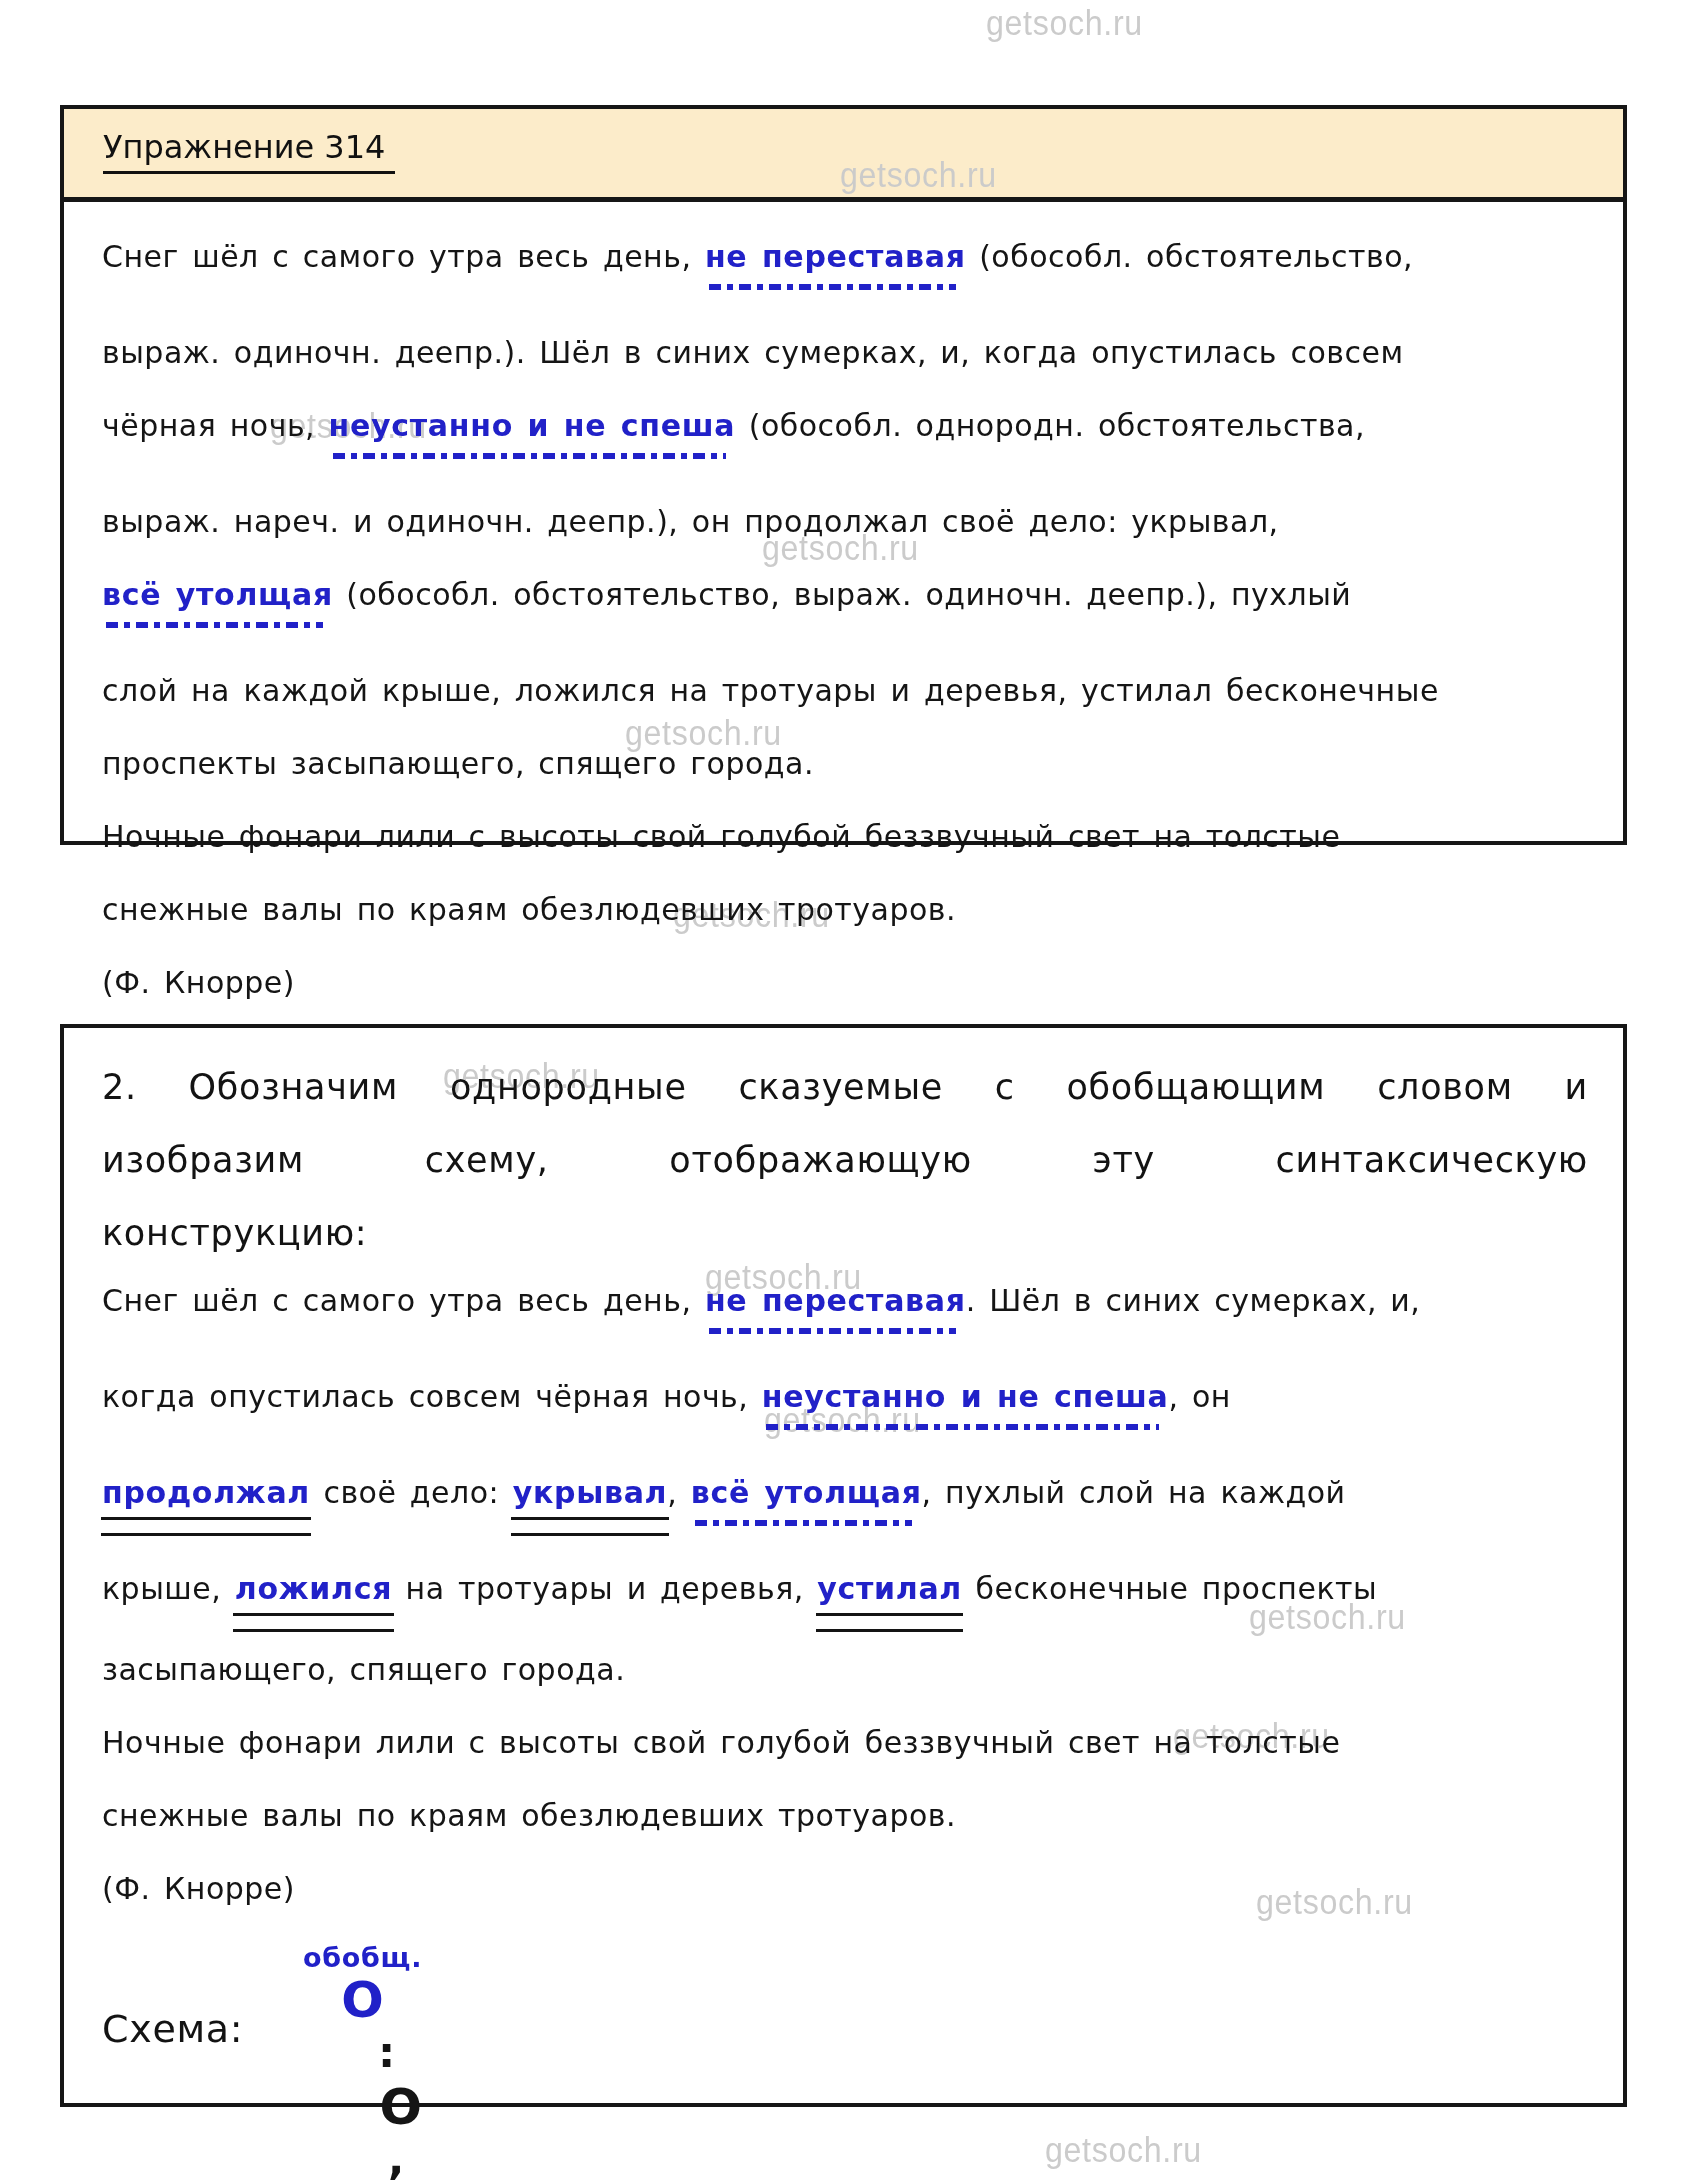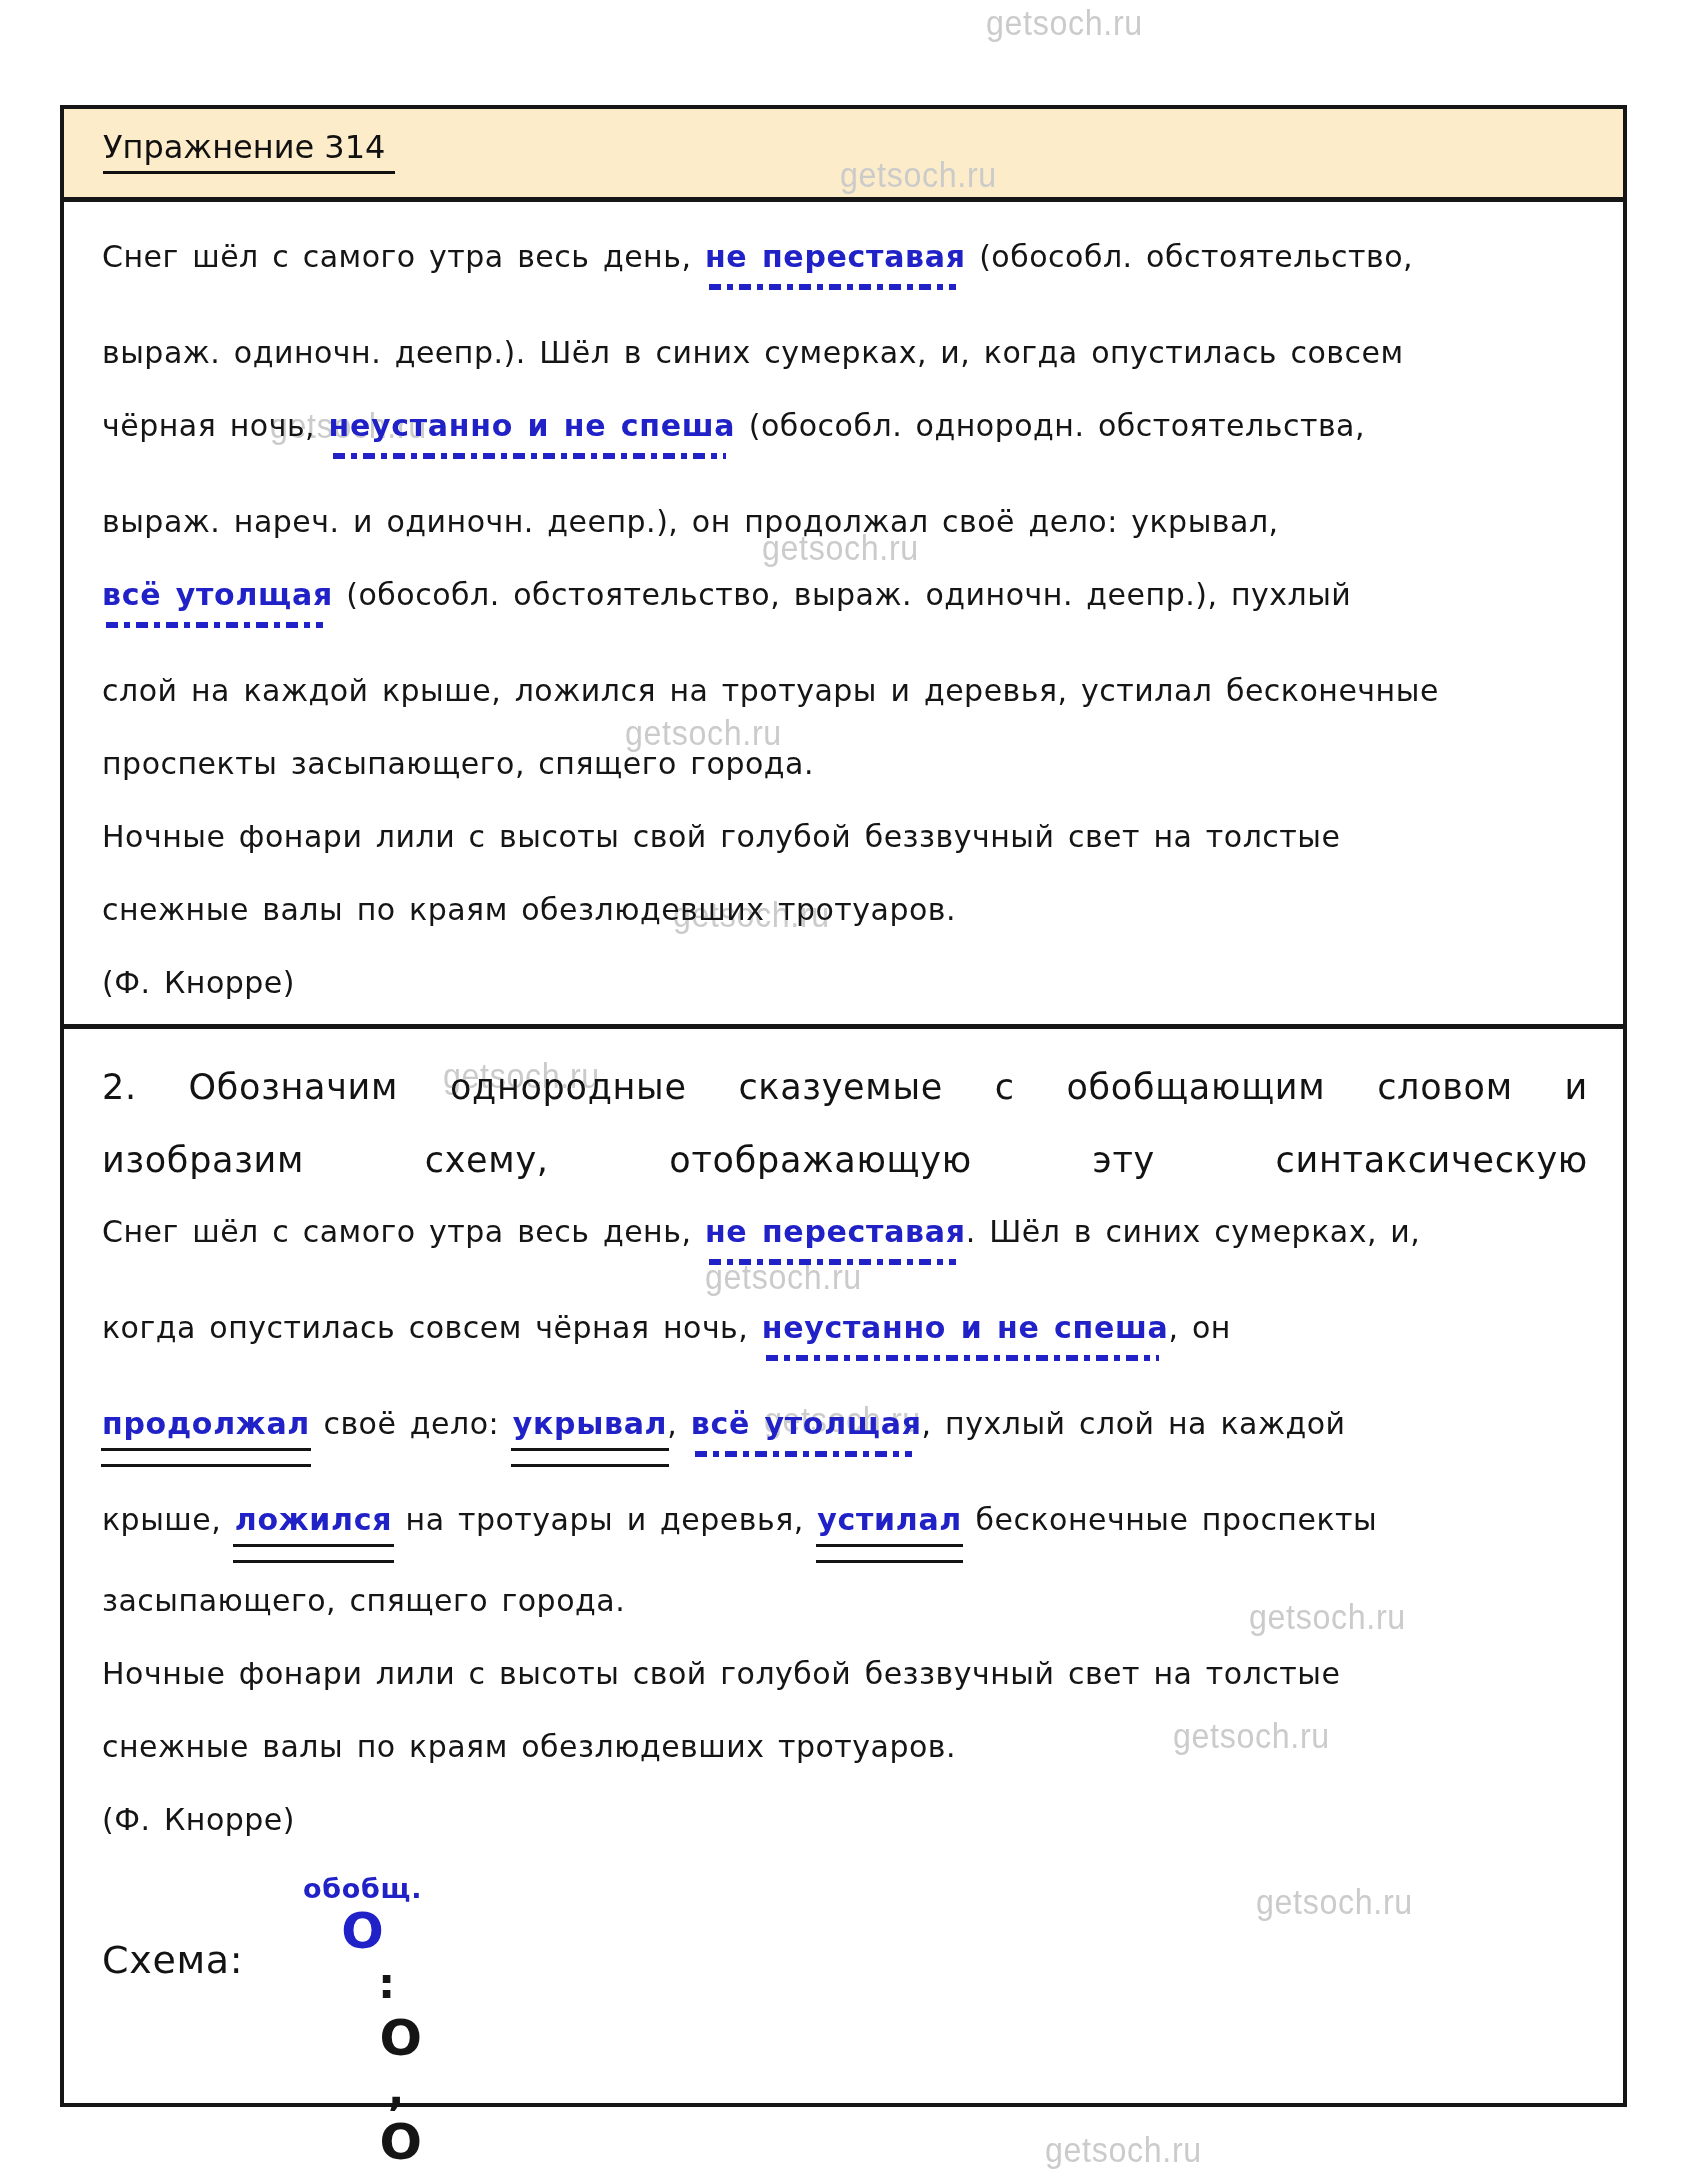--- a/index.html
+++ b/index.html
@@ -22,21 +22,21 @@
   .header-box {
     position:absolute; left:60px; top:105px; width:1567px; height:96px;
     background:#fcecca; border:4.1px solid #161616; z-index:2;
   }
   .header-title {
     position:absolute; left:39px; top:19px;
     font-size:32px; font-weight:500; color:#111111;
     border-bottom:3.4px solid #111111; padding-bottom:5.4px; padding-right:9.5px;
   }
   .box1 {
-    position:absolute; left:60px; top:198px; width:1567px; height:831px;
+    position:absolute; left:60px; top:198px; width:1567px; height:647px;
     border:4.1px solid #161616; background:transparent; z-index:2;
     padding:35px 33px 0 38px;
   }
   .box2 {
     position:absolute; left:60px; top:1024px; width:1567px; height:1083px;
     border:4.1px solid #161616; background:transparent; z-index:2;
     padding:38px 35px 0 38px;
   }
   
   .line {
@@ -145,20 +145,21 @@
       <span class="seg">снежные валы по краям обезлюдевших тротуаров.</span>
     </div>
     <div class="line">
       <span class="seg">(Ф. Кнорре)</span>
     </div>
   </div>
 
   <div class="box2">
     <div class="intro-line">2. Обозначим однородные сказуемые с обобщающим словом и</div>
     <div class="intro-line">изобразим схему, отображающую эту синтаксическую</div>
+    <div class="intro-line last">конструкцию:</div>
 
     <div class="line gap-lg">
       <span class="seg">Снег шёл с самого утра весь день, </span><span class="term dashdot">не переставая</span><span class="seg">. Шёл в синих сумерках, и,</span>
     </div>
     <div class="line gap-lg">
       <span class="seg">когда опустилась совсем чёрная ночь, </span><span class="term dashdot">неустанно и не спеша</span><span class="seg">, он</span>
     </div>
     <div class="line gap-lg">
       <span class="term pred">продолжал</span><span class="seg"> своё дело: </span><span class="term pred">укрывал</span><span class="seg">, </span><span class="term dashdot">всё утолщая</span><span class="seg">, пухлый слой на каждой</span>
     </div>

